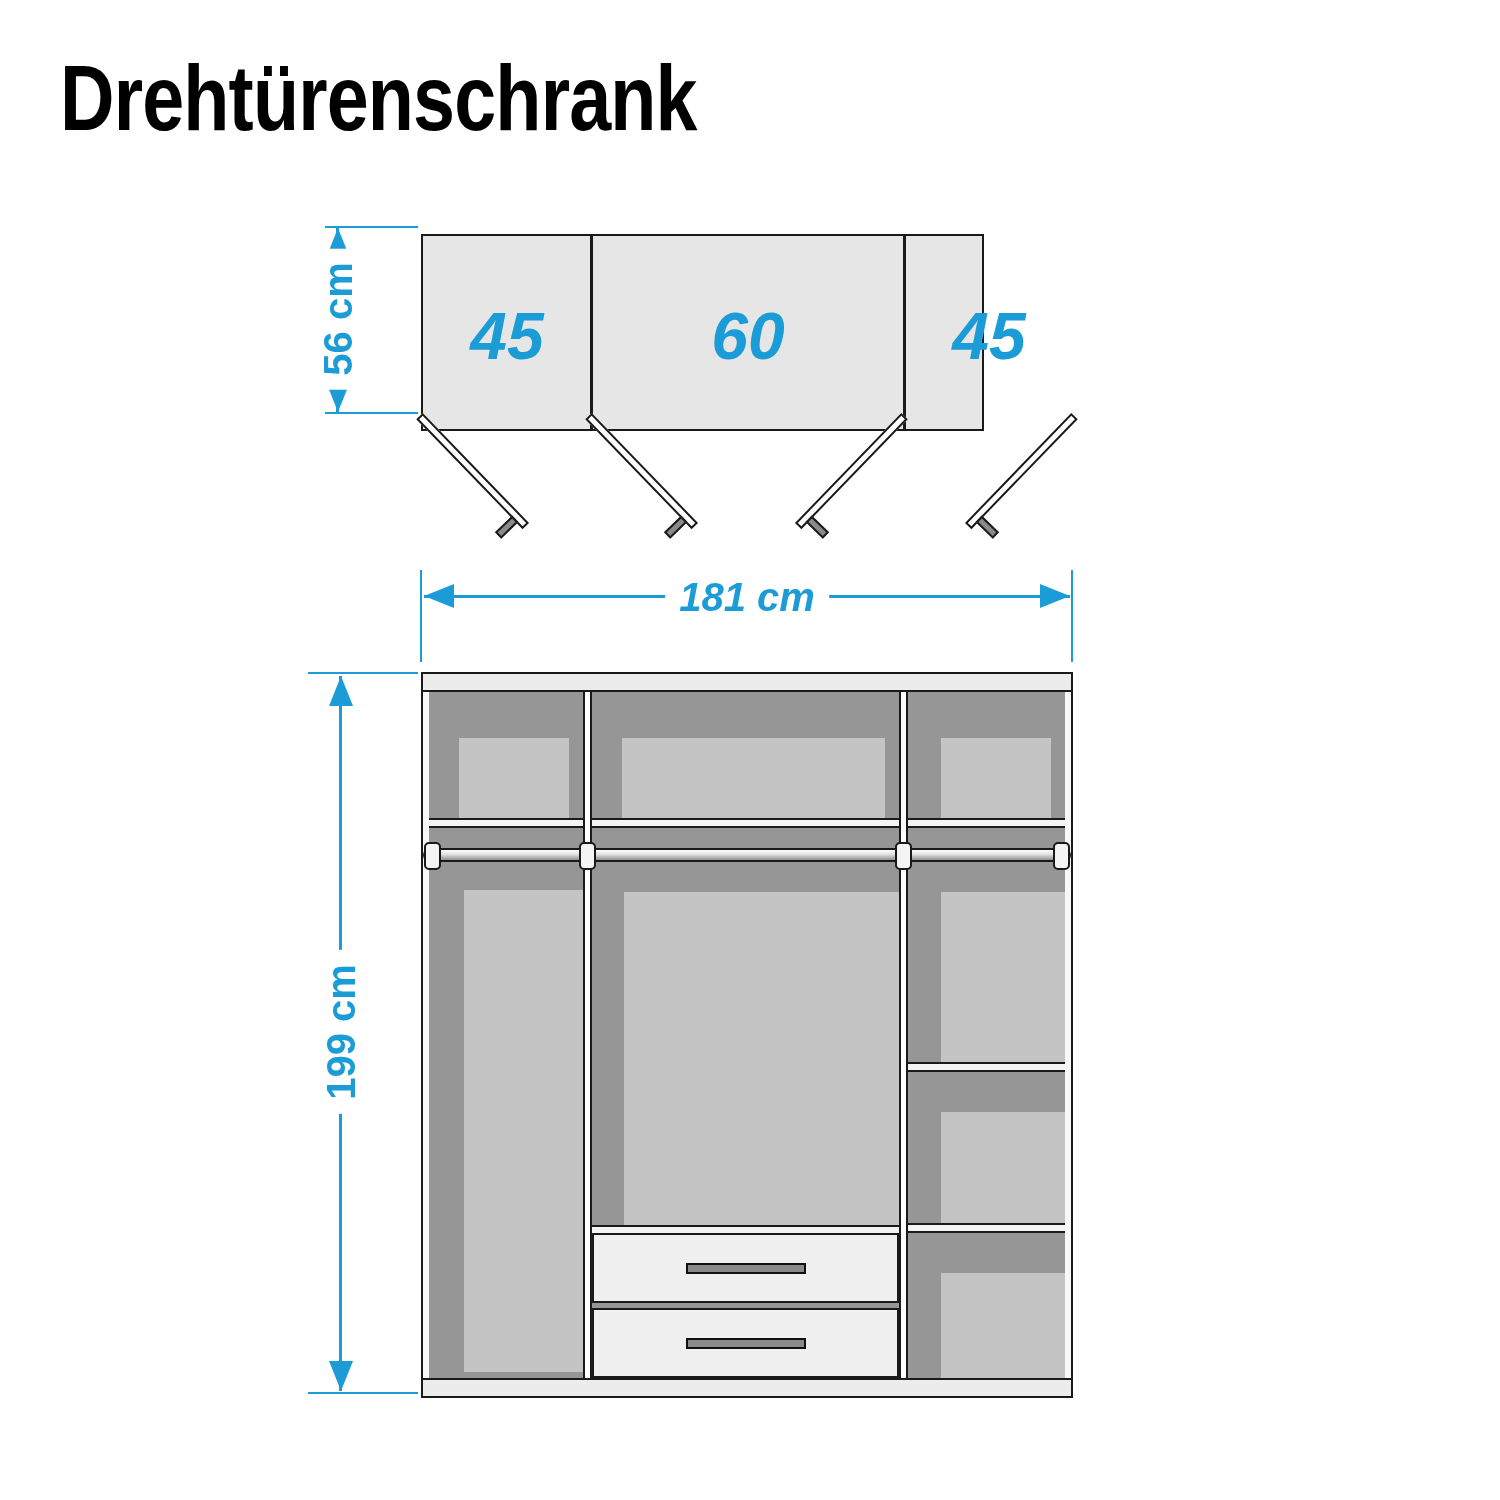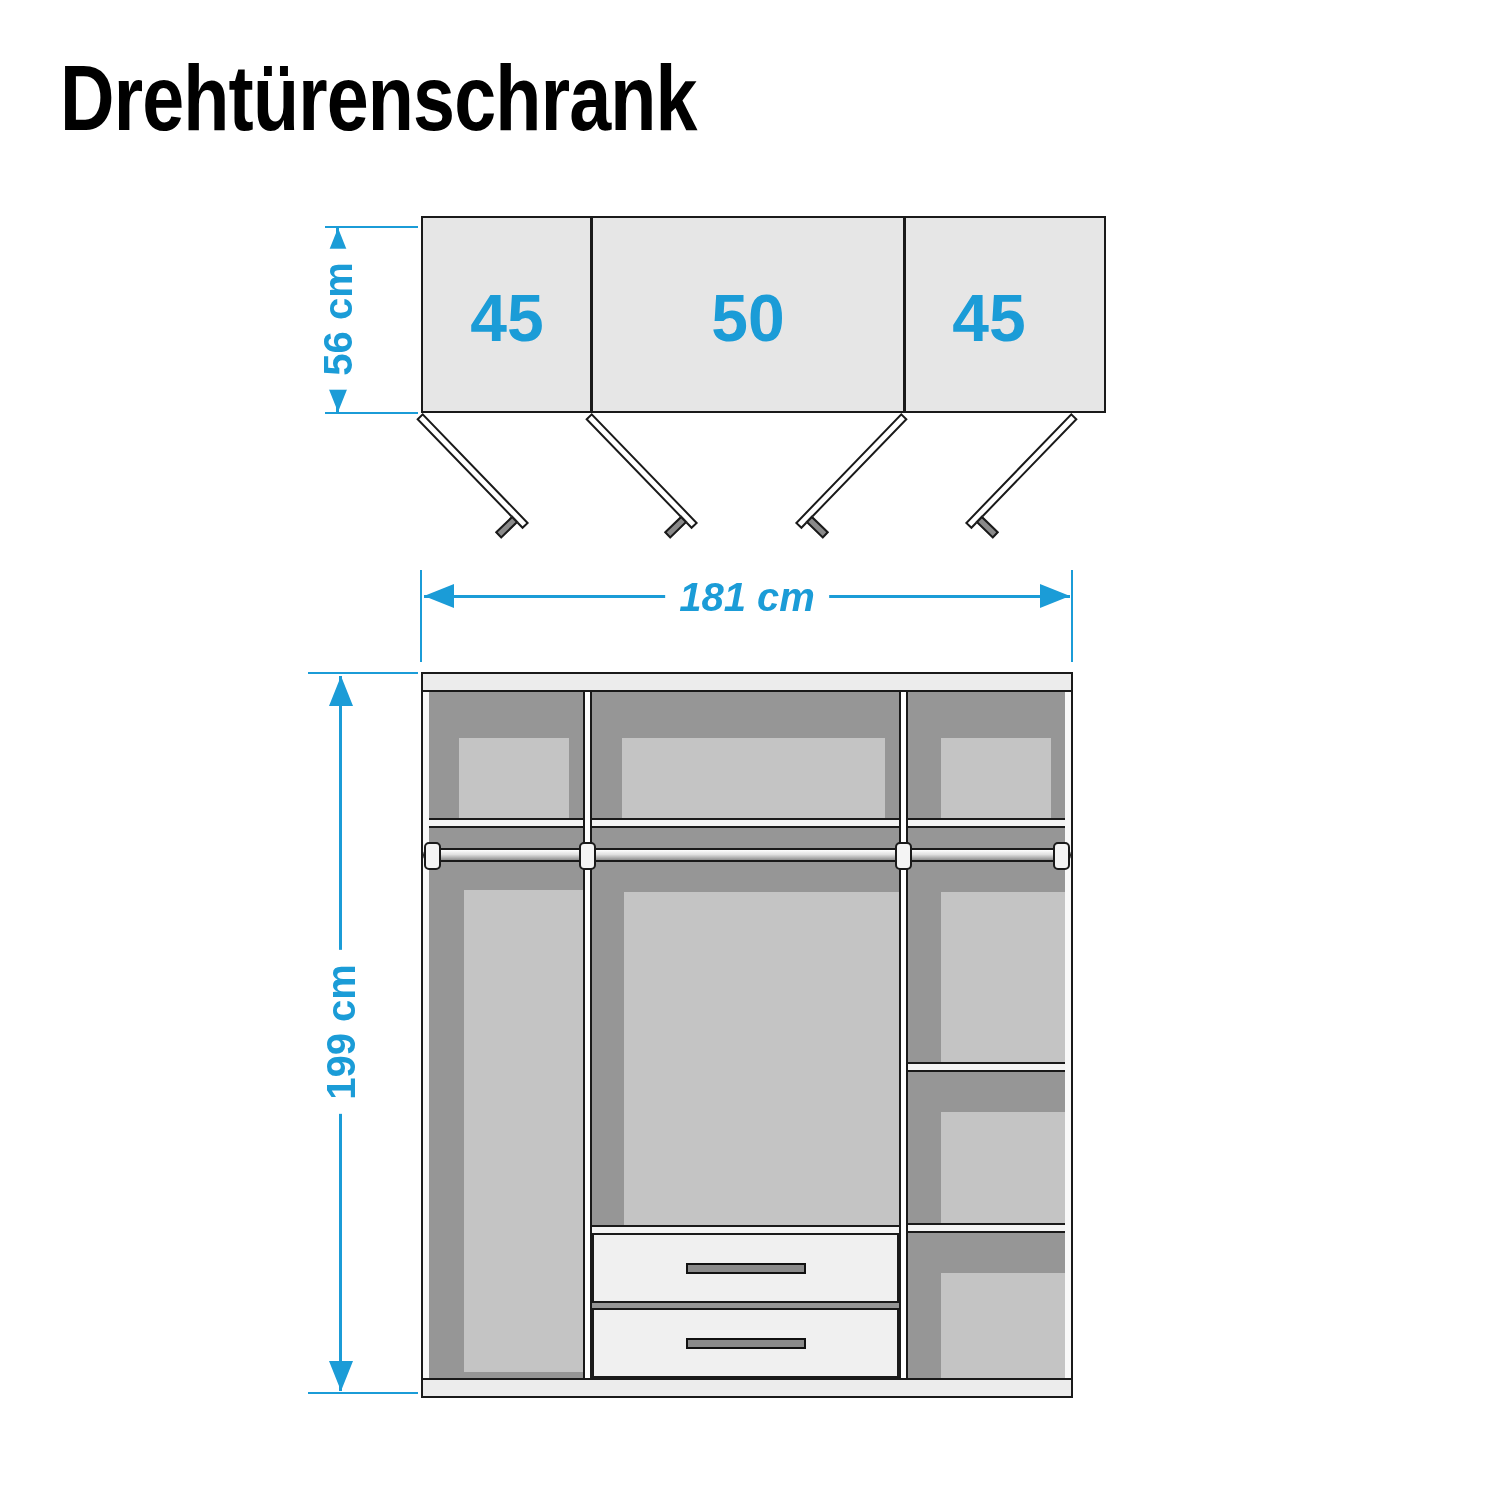--- a/index.html
+++ b/index.html
@@ -15,22 +15,22 @@
     --band:#ECECEC;
     --handle:#8A8A8A;
   }
   
   .title{
     position:absolute;left:60px;top:50px;font-size:92px;font-weight:700;color:#000;
     line-height:1.05;letter-spacing:-1px;transform:scaleX(0.82);transform-origin:0 0;white-space:nowrap;
   }
   
   .tv-box{
-    position:absolute;left:421px;top:216px;width:685px;height:197px;
-    background:var(--fill-top);border:2px solid var(--outline);box-sizing:border-box;
+    position:absolute;left:421px;top:234px;width:563px;height:197px;
+    background:var(--fill-top);border:2px solid var(--outline);box-sizing:border-box;font-style:italic;
   }
   .tv-divider{position:absolute;top:0;width:3px;height:100%;background:var(--outline);}
   .tv-label{
     position:absolute;top:100px;transform:translate(-50%,-50%);
     color:var(--accent);font-size:66px;font-weight:700;
   }
   .door{
     position:absolute;top:413px;width:153px;height:9px;background:#fff;
     border:2px solid var(--outline);box-sizing:border-box;
   }
@@ -108,21 +108,21 @@
       <div class="dim-line" style="left:336px;top:228px;width:3px;height:185px;"></div>
       <div class="tri tri-up" style="left:326px;top:228px;"></div>
       <div class="tri tri-down" style="left:326px;top:382px;"></div>
       <div class="dim-label v" style="left:338px;top:319px;">56 cm</div>
     </div>
 
     <div class="tv-box">
       <div class="tv-divider" style="left:167px;"></div>
       <div class="tv-divider" style="left:480px;"></div>
       <div class="tv-label" style="left:84px;">45</div>
-      <div class="tv-label" style="left:325px;">50</div>
+      <div class="tv-label" style="left:325px;">60</div>
       <div class="tv-label" style="left:566px;">45</div>
     </div>
 
     <div class="door door-right" style="left:421px;">
       <div class="door-handle"></div>
     </div>
     <div class="door door-right" style="left:590px;">
       <div class="door-handle"></div>
     </div>
     <div class="door door-left" style="left:750px;">

